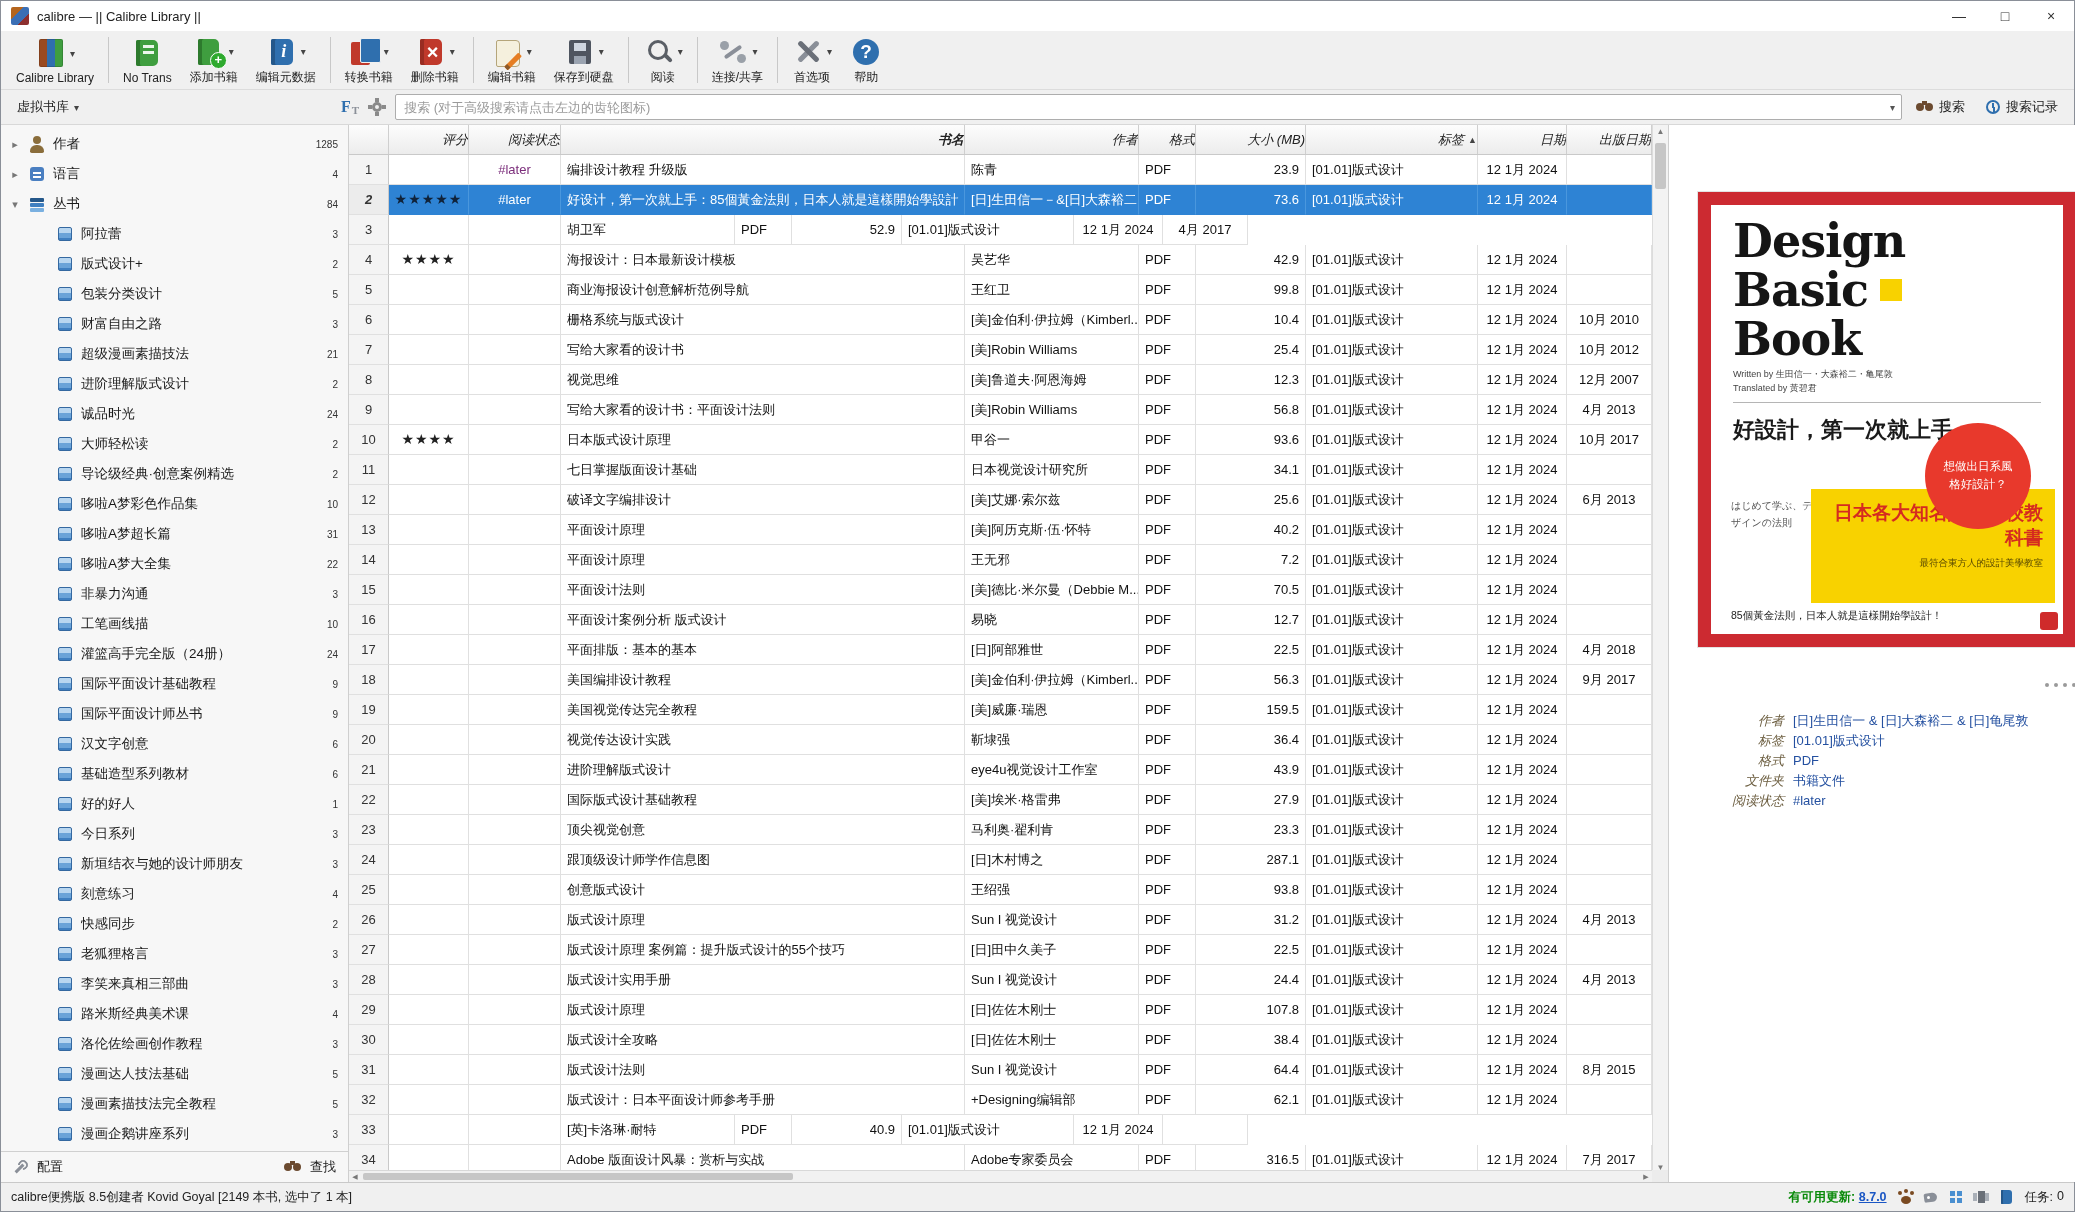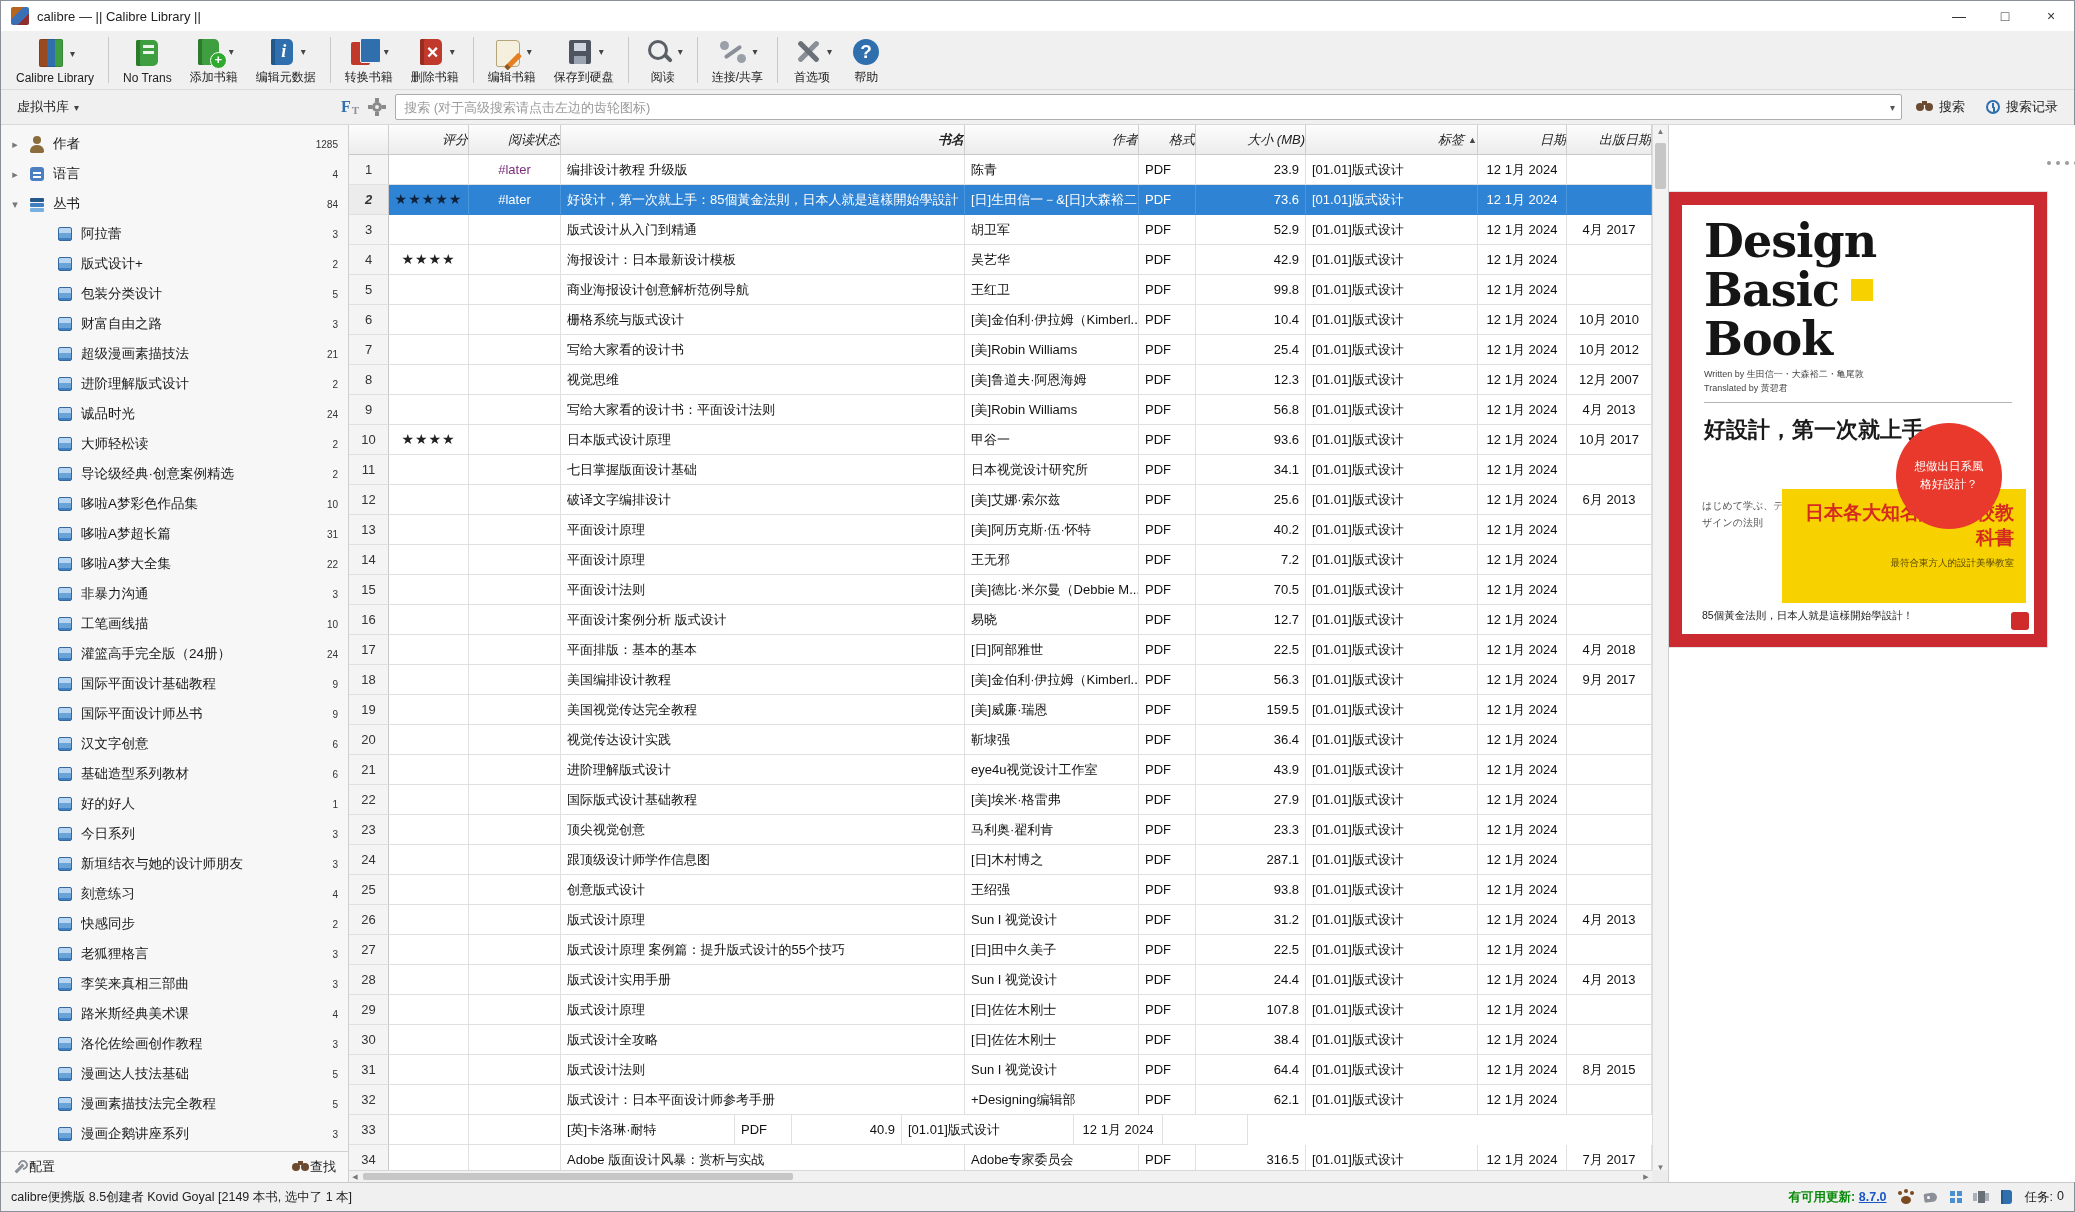--- a/index.html
+++ b/index.html
@@ -113,21 +113,21 @@
   .authors-icon::before{content:"";position:absolute;left:5px;top:1px;width:8px;height:8px;border-radius:50%;background:#8a6d3b;}
   .authors-icon::after{content:"";position:absolute;left:2px;top:10px;width:14px;height:8px;border-radius:7px 7px 2px 2px;background:#8a6d3b;}
   .languages-icon::before{content:"";position:absolute;inset:2px;background:#4a7fc1;border-radius:3px;}
   .languages-icon::after{content:"";position:absolute;left:5px;top:7px;right:5px;height:2px;background:#fff;box-shadow:0 4px 0 #fff;}
   .series-icon::before{content:"";position:absolute;left:2px;top:3px;right:2px;height:4px;background:#24578a;border-radius:1px;
      box-shadow:0 5px 0 #3f7fc0,0 10px 0 #7ab0e0;}
   .series-book-icon::before{content:"";position:absolute;inset:2px;border:1px solid #3468a0;border-radius:2px;
      background:linear-gradient(180deg,#b8d6f0 0 5px,#6aa3d8 5px 10px,#3f7fc0 10px 100%);}
   .sidebar-footer{height:30px;flex:none;border-top:1px solid #d0d0d0;display:flex;align-items:center;
      justify-content:space-between;padding:0 12px;font-size:13px;color:#222;}
-  .sf-btn{display:flex;align-items:center;gap:0;}
+  .sf-btn{display:flex;align-items:center;gap:8px;}
   .wrench-icon{width:16px;height:16px;position:relative;display:inline-block;}
   .wrench-icon::before{content:"";position:absolute;left:1px;top:8px;width:11px;height:3px;background:#8a8f98;transform:rotate(-45deg);}
   .wrench-icon::after{content:"";position:absolute;right:1px;top:1px;width:6px;height:6px;border:2px solid #8a8f98;
      border-radius:50%;border-bottom-color:transparent;transform:rotate(45deg);}
 
   
   .booklist{width:1319px;flex:none;position:relative;background:#fff;}
   .thead{display:flex;height:30px;width:1303px;background:linear-gradient(#fdfdfd,#ececec);
      border-bottom:1px solid #c9c9c9;box-sizing:border-box;}
   .hc{display:flex;align-items:center;justify-content:flex-end;gap:4px;border-right:1px solid #cfcfcf;
@@ -157,21 +157,21 @@
   .vs-down{position:absolute;bottom:0;left:0;right:0;}
   .vs-thumb{position:absolute;left:2px;right:2px;top:18px;height:46px;background:#c6c6c6;border-radius:2px;}
   .hscroll{position:absolute;left:0;bottom:0;width:1303px;height:12px;background:#f1f1f1;border-top:1px solid #d8d8d8;box-sizing:border-box;}
   .hs-arrow{position:absolute;top:0;bottom:0;width:12px;font-size:7px;color:#777;display:flex;align-items:center;justify-content:center;}
   .hs-left{left:0;}.hs-right{right:0;}
   .hs-thumb{position:absolute;left:14px;top:2px;bottom:2px;width:430px;background:#c6c6c6;border-radius:2px;}
   .scroll-corner{position:absolute;right:0;bottom:0;width:16px;height:12px;background:#ececec;}
 
   
   .details{width:408px;flex:none;background:#fff;border-left:1px solid #cfcfcf;box-sizing:border-box;
-     display:flex;flex-direction:row;align-items:flex-start;overflow:hidden;}
+     display:flex;flex-direction:column;align-items:flex-end;overflow:hidden;}
   .cover{margin-top:67px;width:378px;height:455px;flex:none;box-sizing:border-box;background:#fff;
      border:13px solid var(--cover-red,#cc2a31);position:relative;box-shadow:0 0 0 1px #e3e3e3;}
   .cv-title{position:absolute;left:22px;top:12px;font-family:"DejaVu Serif",serif;font-weight:bold;
      font-size:46px;line-height:1.06;color:#151515;letter-spacing:-1px;}
   .cv-basic-line{display:flex;align-items:center;gap:12px;}
   .cv-sticky{width:22px;height:22px;background:var(--cover-yellow,#f8d200);display:inline-block;}
   .cv-byline{position:absolute;left:22px;top:162px;font-size:9px;color:#444;line-height:1.6;}
   .cv-rule{position:absolute;left:22px;right:22px;top:197px;border-top:1px solid #b5b5b5;}
   .cv-subtitle{position:absolute;left:22px;top:210px;font-size:22px;font-weight:bold;color:#1a1a1a;}
   .cv-leftnote{position:absolute;left:20px;top:292px;width:86px;font-size:10px;color:#555;line-height:1.7;}
@@ -625,21 +625,20 @@
             <div class="td fmt w5">PDF</div>
             <div class="td size w6">73.6</div>
             <div class="td tags w7">[01.01]版式设计</div>
             <div class="td date w8">12 1月 2024</div>
             <div class="td pub w9"></div>
           </div>
           <div class="trow">
             <div class="td num w0">3</div>
             <div class="td rating w1"></div>
             <div class="td status w2"></div>
-            <div class="td title w3">版式设计从入门到精通</div>
             <div class="td author w4">胡卫军</div>
             <div class="td fmt w5">PDF</div>
             <div class="td size w6">52.9</div>
             <div class="td tags w7">[01.01]版式设计</div>
             <div class="td date w8">12 1月 2024</div>
             <div class="td pub w9">4月 2017</div>
           </div>
           <div class="trow">
             <div class="td num w0">4</div>
             <div class="td rating w1">★★★★</div>

